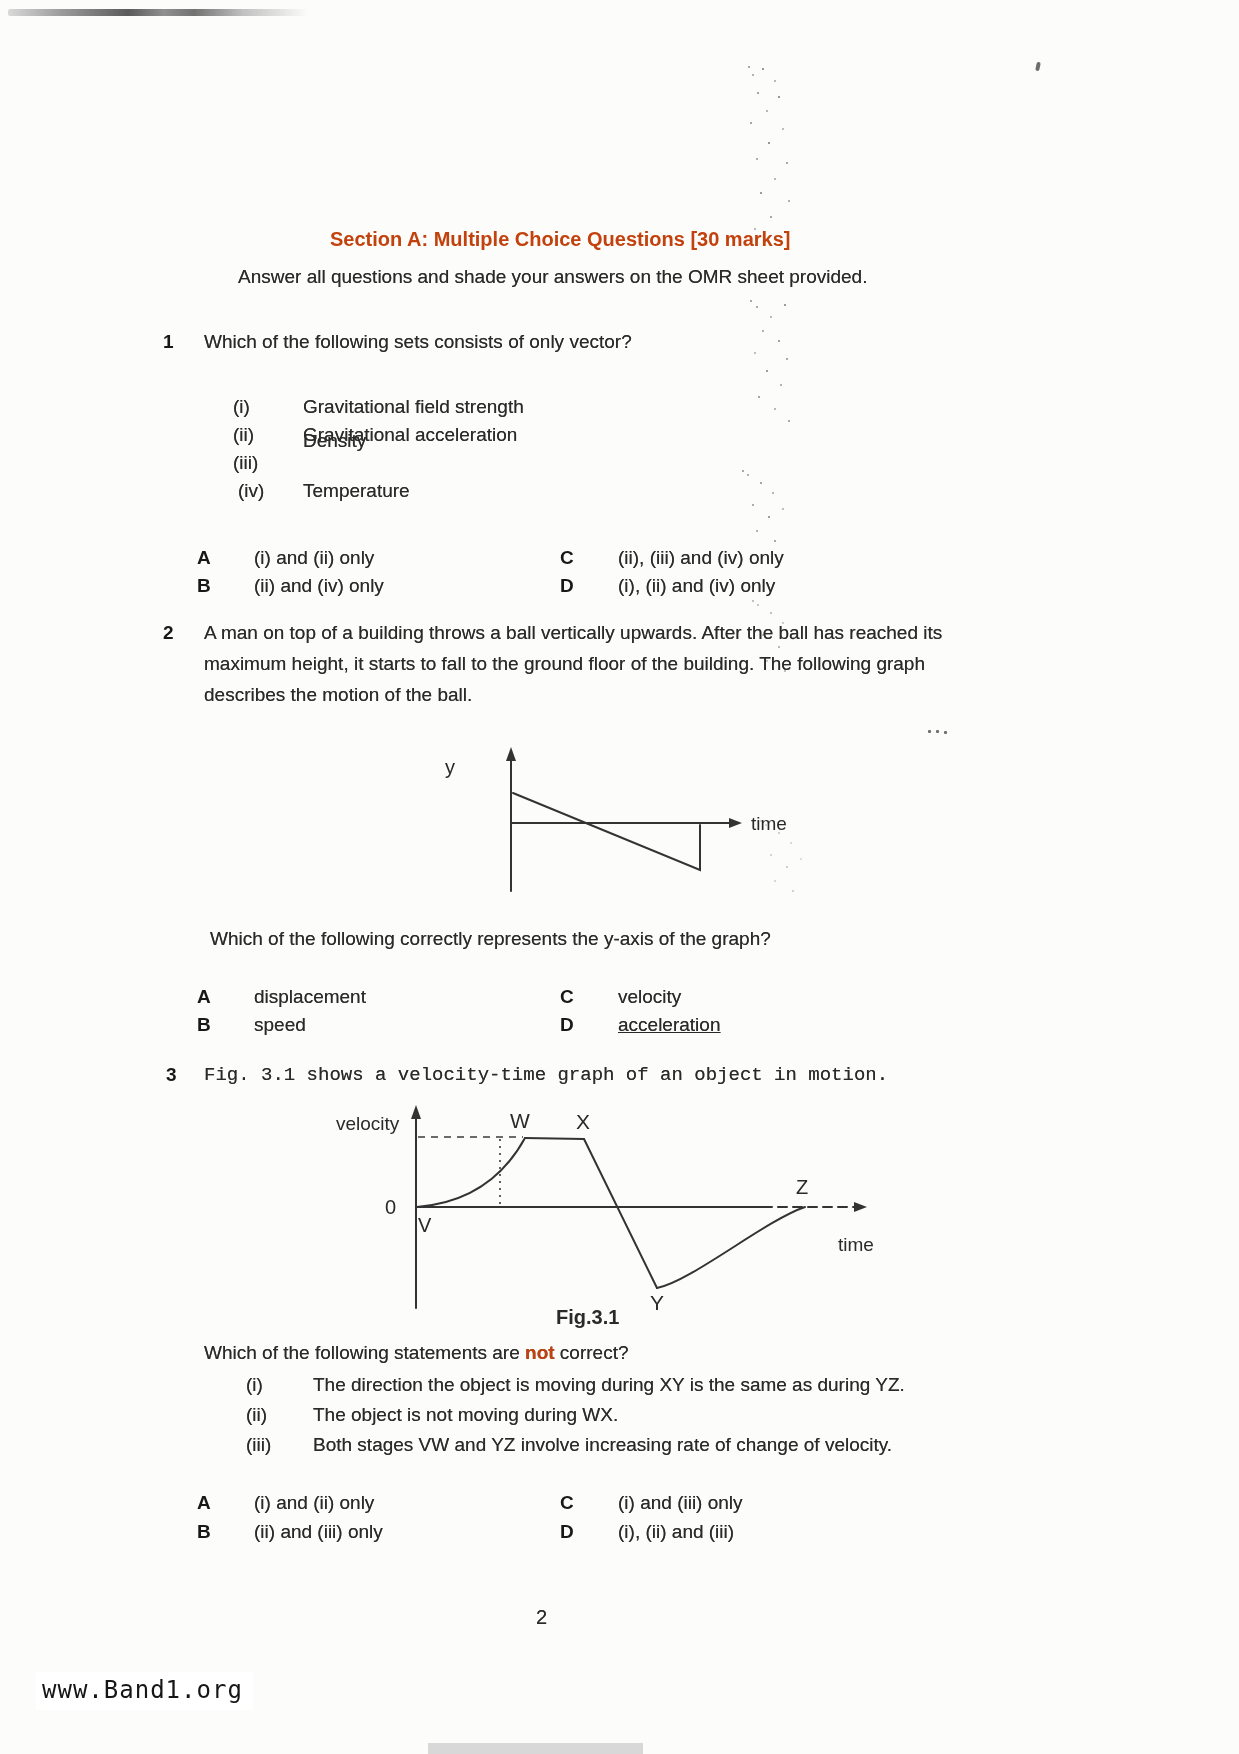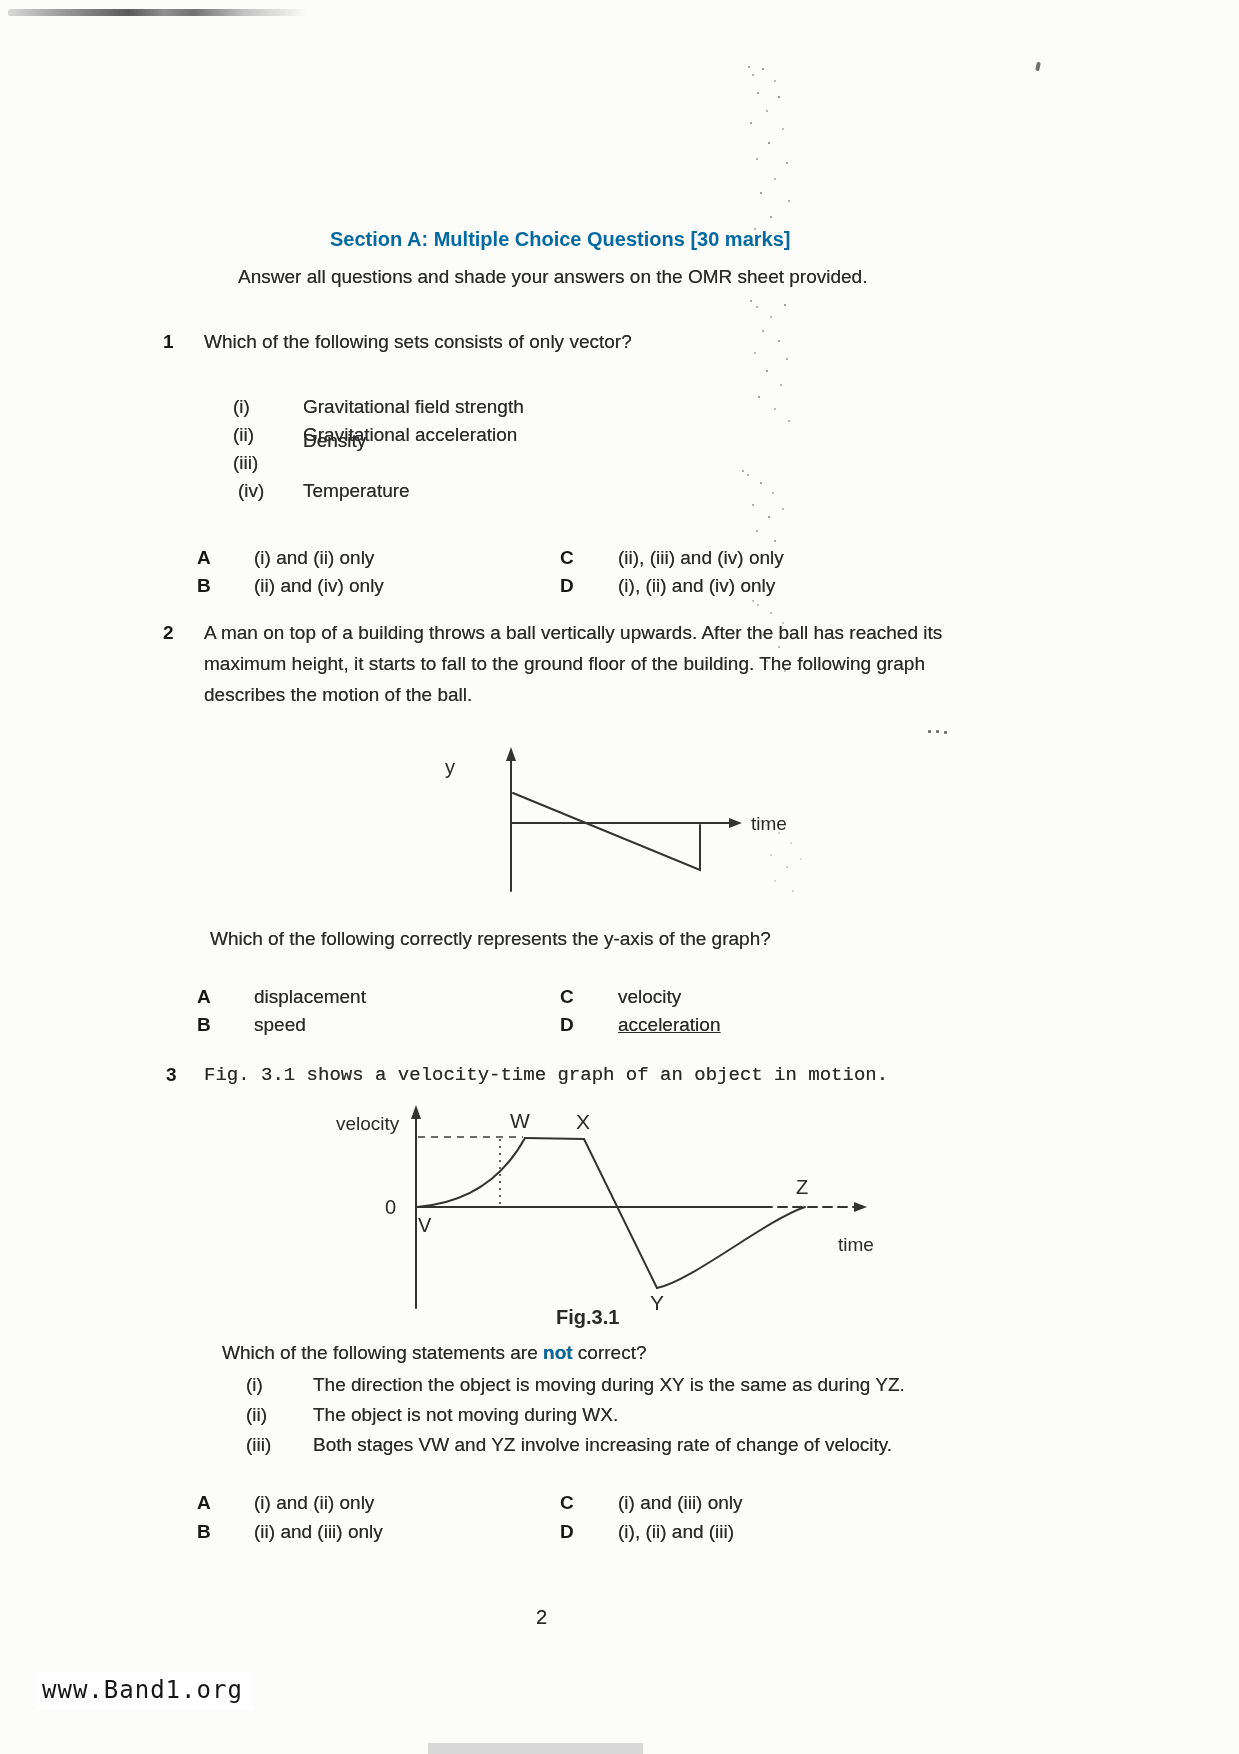--- a/index.html
+++ b/index.html
@@ -6,21 +6,21 @@
   .page{
     position:relative;
     width:1239px;height:1754px;
     background:#fcfcfb;
     font-family:"Liberation Sans", sans-serif;
     color:#262626;
     overflow:hidden;
   }
   .abs{position:absolute;white-space:nowrap;}
   .txt{font-size:19px;color:#2a2a2a;text-shadow:0 0 .5px rgba(50,50,50,.75);}
-  .bold{font-weight:bold;color:#0369a1;}
+  .bold{font-weight:bold;color:#c2410c;}
   .qnum{font-weight:bold;font-size:19px;color:#181818;}
   .optletter{font-weight:bold;font-size:19px;color:#181818;}
   .watermark{
     font-family:"DejaVu Sans Mono", monospace;
     font-size:24px;color:#161616;background:#ffffff;
     padding:4px 10px 6px 6px;letter-spacing:1px;
   }
   svg text{font-family:"Liberation Sans", sans-serif;fill:#2a2a2a;}
   svg .stroke{stroke:#333;stroke-width:2;fill:none;stroke-linecap:round;}
   svg .thin{stroke:#3a3a3a;stroke-width:1.6;fill:none;}
@@ -131,21 +131,21 @@
     <text x="78" y="116" font-size="20" text-anchor="end">0</text>
     <text x="100" y="134" font-size="20">V</text>
     <text x="192" y="30" font-size="21">W</text>
     <text x="258" y="31" font-size="21">X</text>
     <text x="332" y="212" font-size="21">Y</text>
     <text x="478" y="96" font-size="20">Z</text>
     <text x="520" y="153" font-size="19">time</text>
     <text x="238" y="226" font-size="20" font-weight="bold" fill="#181818">Fig.3.1</text>
   </svg>
 
-  <div class="abs txt" style="left:204px;top:1342px;margin-left:18px;"><span>Which of the following statements are </span><span class="bold">not</span><span> correct?</span></div>
+  <div class="abs txt" style="left:204px;top:1342px;"><span>Which of the following statements are </span><span class="bold">not</span><span> correct?</span></div>
 
   <div class="abs txt" style="left:246px;top:1374px;">(i)</div>
   <div class="abs txt" style="left:313px;top:1374px;">The direction the object is moving during XY is the same as during YZ.</div>
   <div class="abs txt" style="left:246px;top:1404px;">(ii)</div>
   <div class="abs txt" style="left:313px;top:1404px;">The object is not moving during WX.</div>
   <div class="abs txt" style="left:246px;top:1434px;">(iii)</div>
   <div class="abs txt" style="left:313px;top:1434px;">Both stages VW and YZ involve increasing rate of change of velocity.</div>
 
   <div class="abs optletter" style="left:197px;top:1492px;">A</div>
   <div class="abs txt" style="left:254px;top:1492px;">(i) and (ii) only</div>

